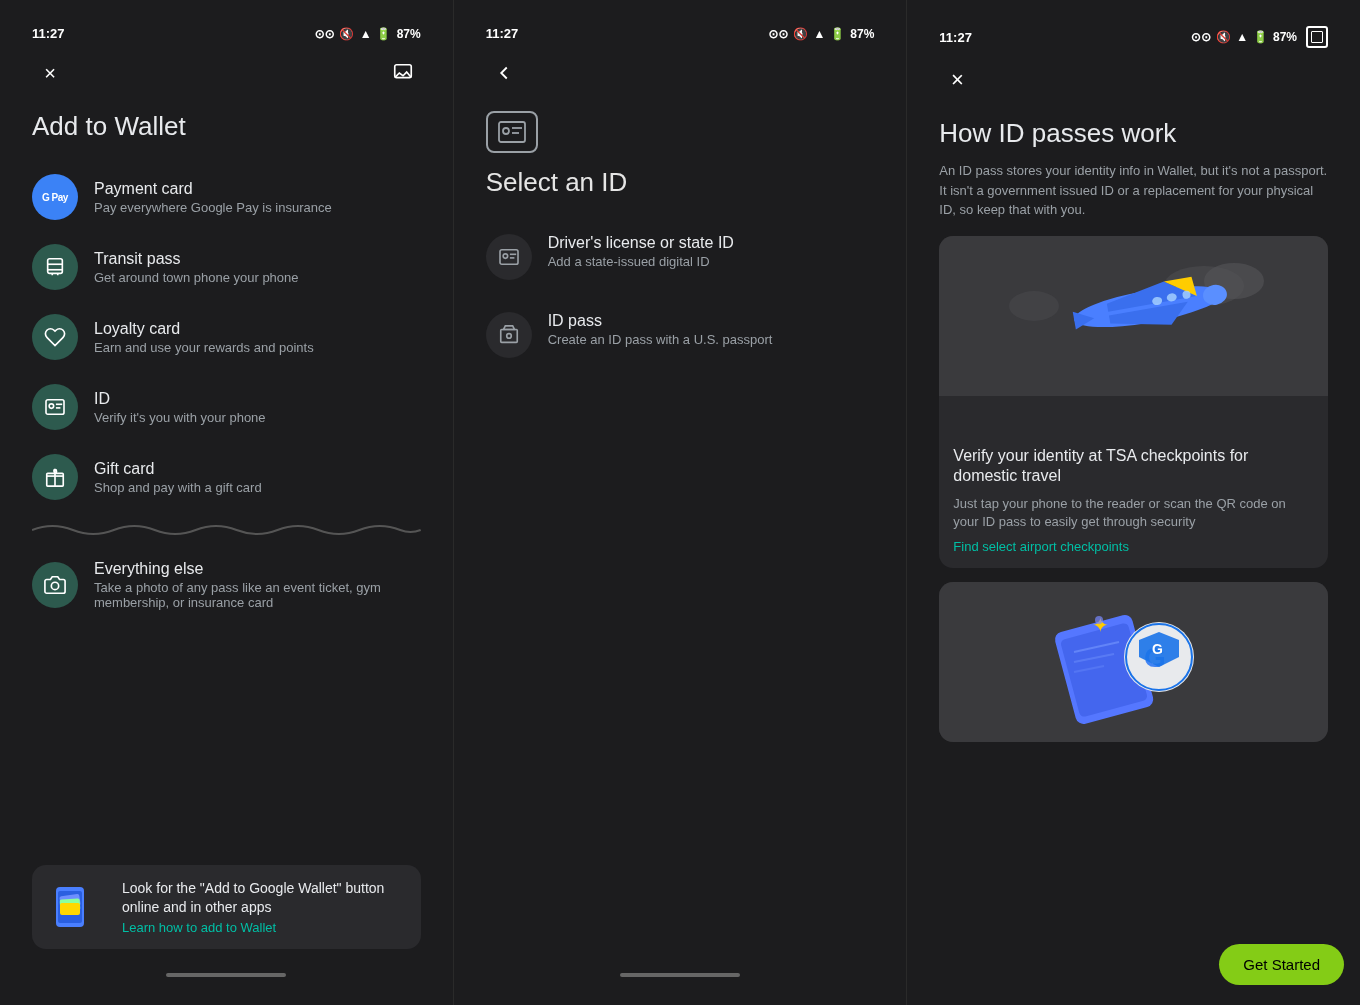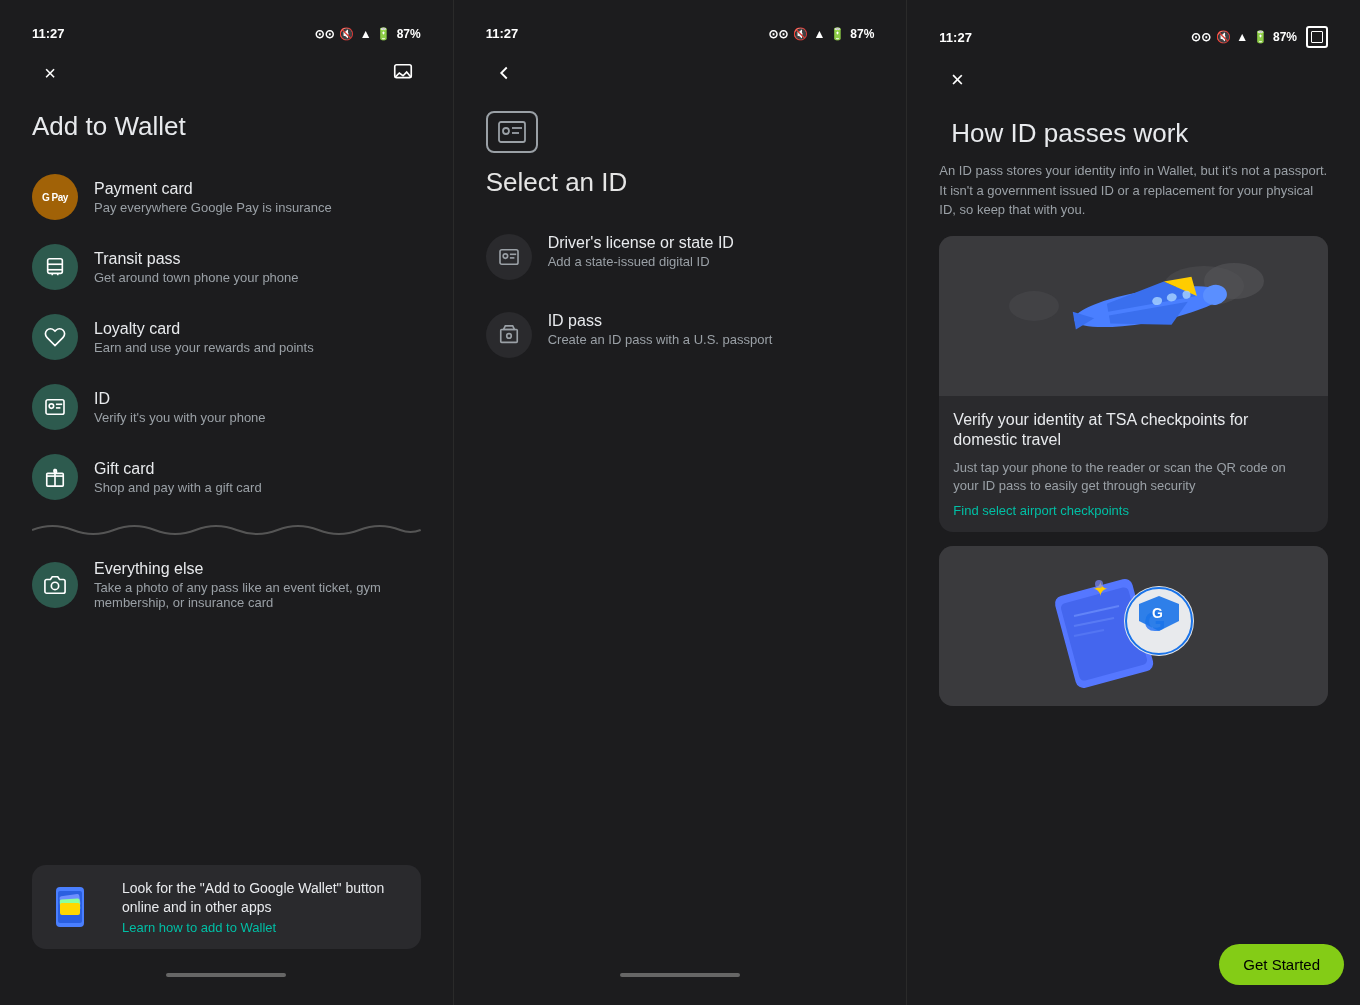--- a/index.html
+++ b/index.html
@@ -94,21 +94,21 @@
       border-radius: 50%;
       background: #2d5a4e;
       display: flex;
       align-items: center;
       justify-content: center;
       flex-shrink: 0;
       font-size: 18px;
       color: #fff;
     }
     .menu-icon.gpay {
-      background: #a16207;
+      background: #3b82f6;
     }
     .menu-text-block {
       display: flex;
       flex-direction: column;
     }
     .menu-title {
       font-size: 16px;
       color: #e8eaed;
       font-weight: 400;
     }
@@ -206,21 +206,20 @@
       border-radius: 2px;
       margin: 8px auto 12px;
     }
 
     
     .how-it-works-title {
       font-size: 26px;
       font-weight: 400;
       color: #e8eaed;
       margin-bottom: 12px;
-      margin-left: 12px;
     }
     .how-it-works-desc {
       font-size: 13px;
       color: #9aa0a6;
       line-height: 1.5;
       margin-bottom: 16px;
     }
     .feature-card {
       background: #2a2a2d;
       border-radius: 14px;
@@ -239,20 +238,21 @@
     }
     .feature-card-text {
       padding: 14px;
     }
     .feature-card-title {
       font-size: 16px;
       color: #e8eaed;
       font-weight: 500;
       margin-bottom: 8px;
       line-height: 1.3;
+      margin-top: 36px;
     }
     .feature-card-desc {
       font-size: 13px;
       color: #9aa0a6;
       line-height: 1.4;
       margin-bottom: 8px;
     }
     .feature-card-link {
       font-size: 13px;
       color: #00bfa5;

